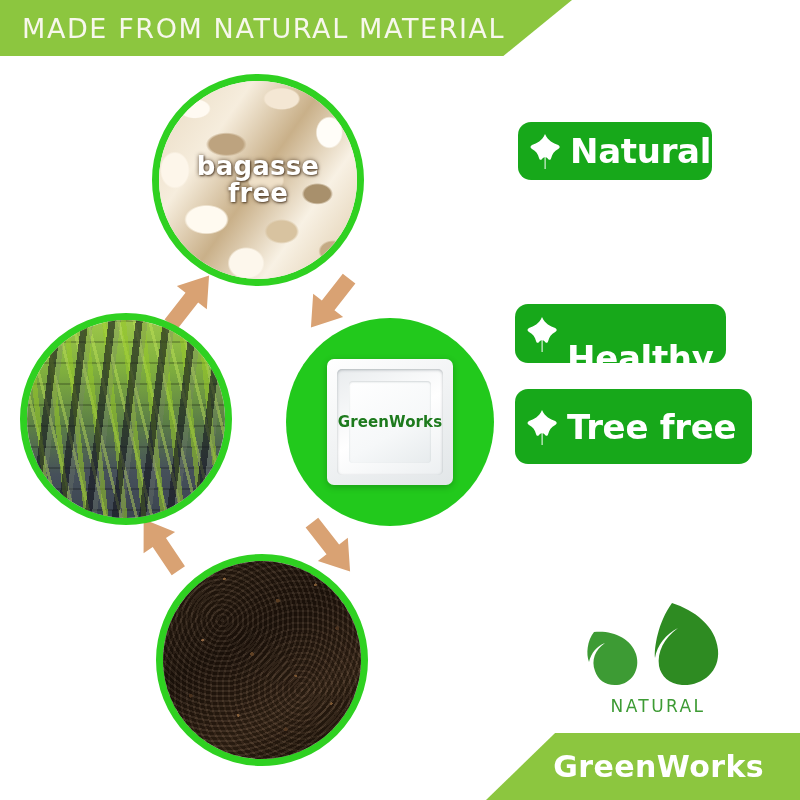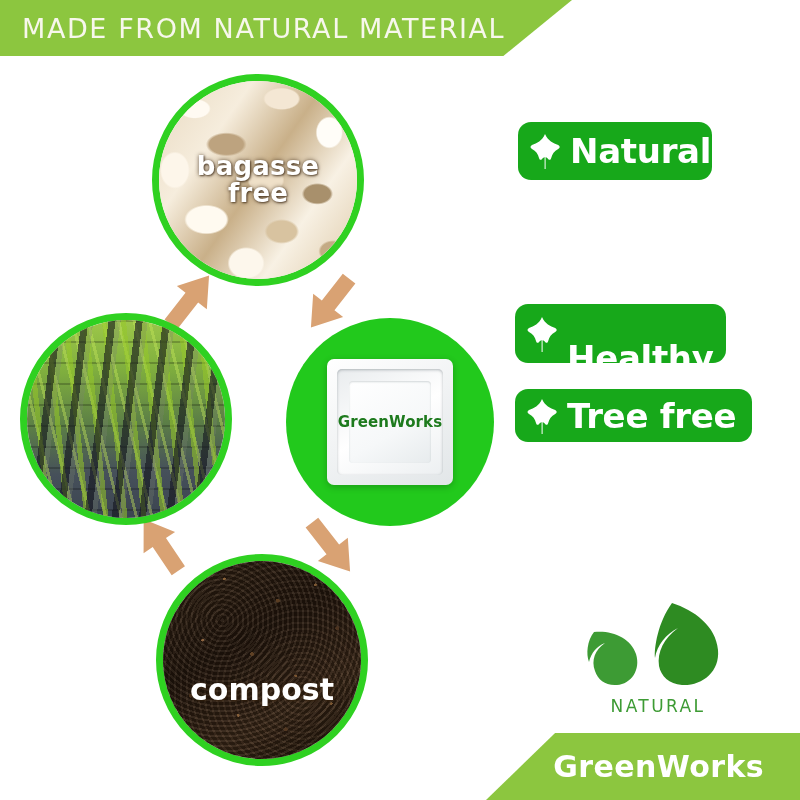--- a/index.html
+++ b/index.html
@@ -143,21 +143,21 @@
     color:#ffffff; font-weight:bold;
     font-family:"DejaVu Sans", sans-serif;
     white-space:nowrap; letter-spacing:-.3px;
   }
   #b-natural    { left:518px; top:122px; width:194px; height:58px; }
   #b-natural    .badge-text{ font-size:34px; }
   #b-sustainable{ left:515px; top:211px; width:277px; height:62px; }
   #b-sustainable .badge-text{ font-size:34px; }
   #b-healthy    { left:515px; top:304px; width:211px; height:59px; }
   #b-healthy    .badge-text{ font-size:34px;margin-top:48px; }
-  #b-treefree   { left:515px; top:389px; width:237px; height:53px; }
+  #b-treefree   { left:515px; top:389px; width:237px; height:75px; }
   #b-treefree   .badge-text{ font-size:34px; }
 
   
   #logo{ position:absolute; left:568px; top:600px; width:180px; height:130px; }
   .logo-natural{
     position:absolute; left:0; top:96px; width:180px;
     text-align:center; color:#3d9b34;
     font-size:17px; letter-spacing:2.4px;
     font-family:"DejaVu Sans", sans-serif;
   }
@@ -215,21 +215,20 @@
       <div>free</div>
     </div>
   </div>
 
   <div class="circle" id="c-cane">
     <div class="tex tex-cane"></div>
   </div>
 
   <div class="circle" id="c-compost">
     <div class="tex tex-compost"></div>
-    <div class="circle-label">compost</div>
   </div>
 
   <div id="c-plate">
     <div class="plate">
       <div class="plate-label">GreenWorks</div>
     </div>
   </div>
 
   <div class="badge" id="b-natural">
     <svg class="badge-leaf" width="34" height="40" viewBox="0 0 34 40">

